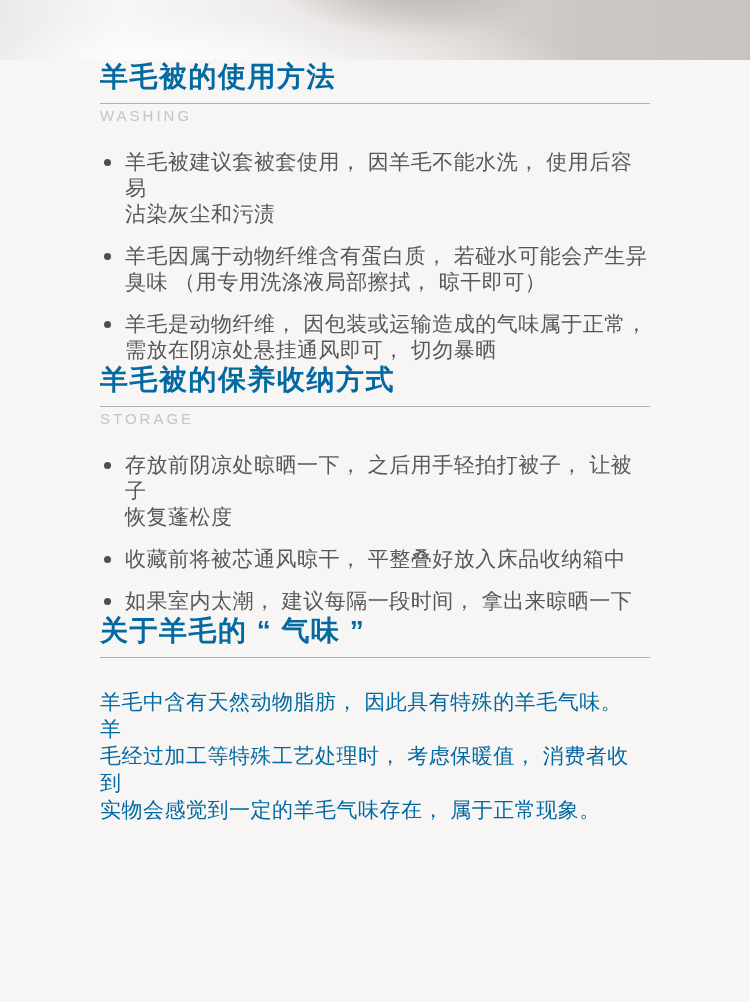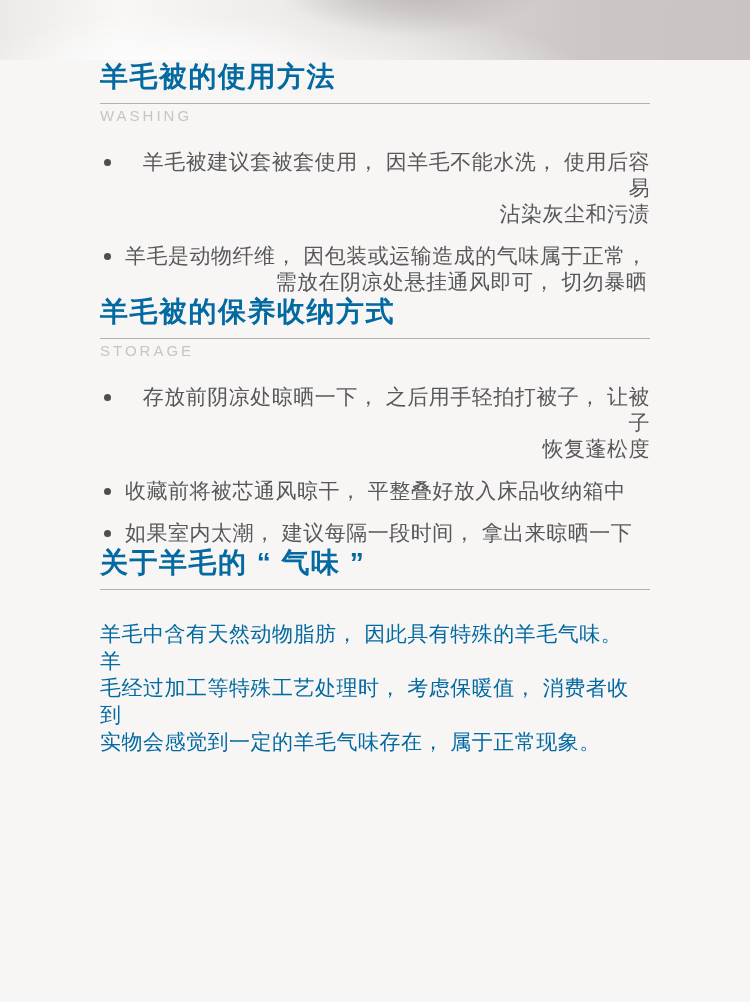--- a/index.html
+++ b/index.html
@@ -28,21 +28,21 @@
   }
   .divider{margin-top:9px;height:1px;background:#b3b0ae;width:100%;}
   .sec-subtitle{
     margin-top:3px;font-size:15px;line-height:18px;
     color:#c6c5c3;letter-spacing:3px;
   }
   ul.bullets{list-style:none;margin:24px 0 0 0;padding:0;}
   ul.bullets li{
     display:flex;align-items:flex-start;
     margin-bottom:16px;
-    font-size:21px;line-height:26px;color:#58585a;letter-spacing:0.5px;text-align:right;
+    font-size:21px;line-height:26px;color:#58585a;letter-spacing:0.5px;
   }
   ul.bullets li:last-child{margin-bottom:0;}
   .dot{
     flex:none;width:7px;height:7px;border-radius:50%;
     background:#4e4e4e;margin:10px 14px 0 4px;
   }
   .li-text{white-space:pre-line;}
   .para{
     margin:30px 0 14px 0;font-size:21px;line-height:27px;
     color:#0369a1;letter-spacing:0.5px;white-space:pre-line;
@@ -57,20 +57,25 @@
 
   <section class="block s1">
     <h2 class="sec-title">羊毛被的使用方法</h2>
     <div class="divider"></div>
     <div class="sec-subtitle">WASHING</div>
     <ul class="bullets">
         <li>
           <span class="dot"></span>
           <span class="li-text">羊毛被建议套被套使用， 因羊毛不能水洗， 使用后容易
 沾染灰尘和污渍</span>
+        </li>
+        <li>
+          <span class="dot"></span>
+          <span class="li-text">羊毛因属于动物纤维含有蛋白质， 若碰水可能会产生异
+臭味 （用专用洗涤液局部擦拭， 晾干即可）</span>
         </li>
         <li>
           <span class="dot"></span>
           <span class="li-text">羊毛是动物纤维， 因包装或运输造成的气味属于正常，
 需放在阴凉处悬挂通风即可， 切勿暴晒</span>
         </li>
       </ul>
   </section>
 
   <section class="block s2">

